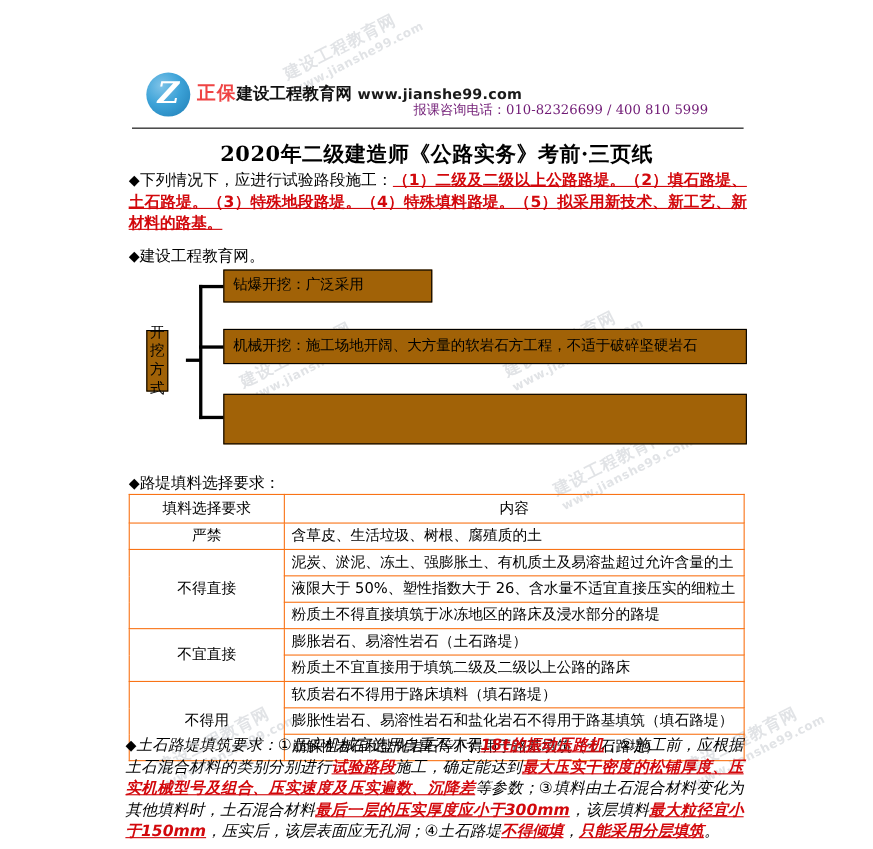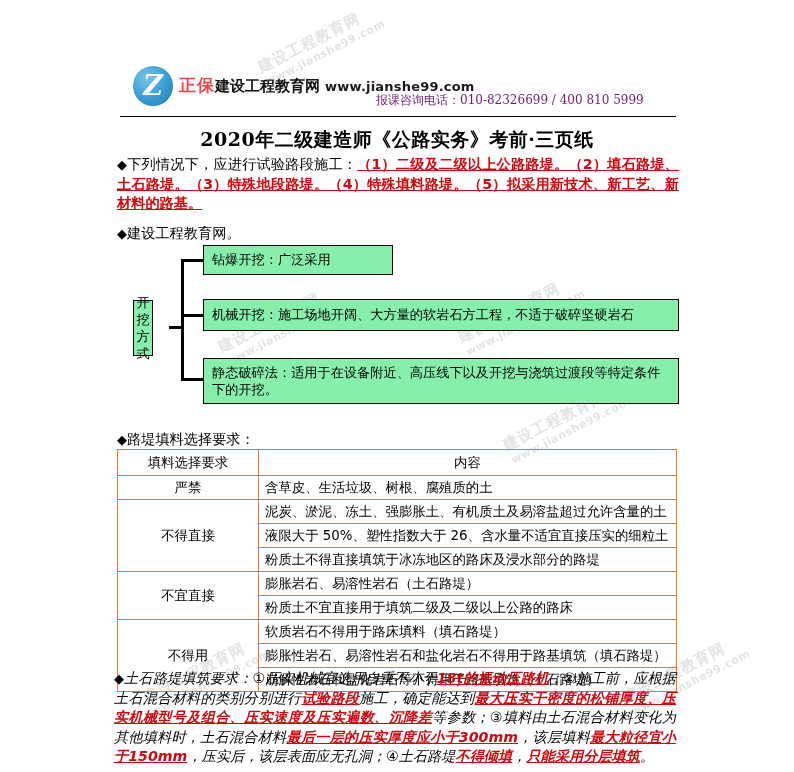--- a/index.html
+++ b/index.html
@@ -129,21 +129,21 @@
     font-weight: bold;
     text-decoration: underline;
     text-underline-offset: 1px;
   }
 
   
   .tree { position: absolute; left: 117px; top: 245px; width: 562px; height: 180px; }
   .node {
     position: absolute;
     border: 1.4px solid #000;
-    background: #86efac;
+    background: #a16207;
     font-size: 13.2px;
     line-height: 17px;
     box-sizing: border-box;
     z-index: 2;
   }
   .node-root {
     left: 16px; top: 55px;
     width: 20px; height: 56px;
     display: flex; flex-direction: column;
     align-items: center; justify-content: center;
@@ -257,21 +257,20 @@
       <div class="conn conn-a2"></div>
       <div class="conn conn-a3"></div>
 
       <div class="node node-root">
         <span>开挖</span>
         <span>方式</span>
       </div>
       <div class="node node-b1">钻爆开挖：广泛采用</div>
       <div class="node node-b2">机械开挖：施工场地开阔、大方量的软岩石方工程，不适于破碎坚硬岩石</div>
       <div class="node node-b3">
-        <span class="ln">静态破碎法：适用于在设备附近、高压线下以及开挖与浇筑过渡段等特定条件下的开挖。</span>
       </div>
     </div>
 
     <div class="tbl-label">
       <span class="bullet">◆</span><span>路堤填料选择要求：</span>
     </div>
 
     <table class="filler">
       <tbody>
         <tr class="headrow">

